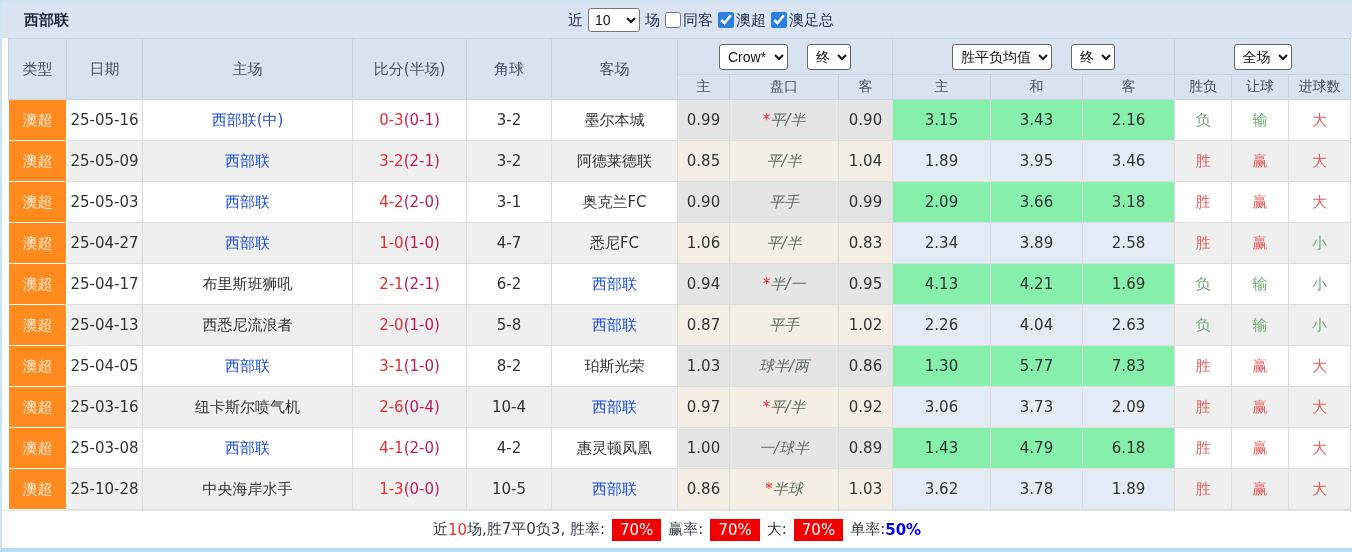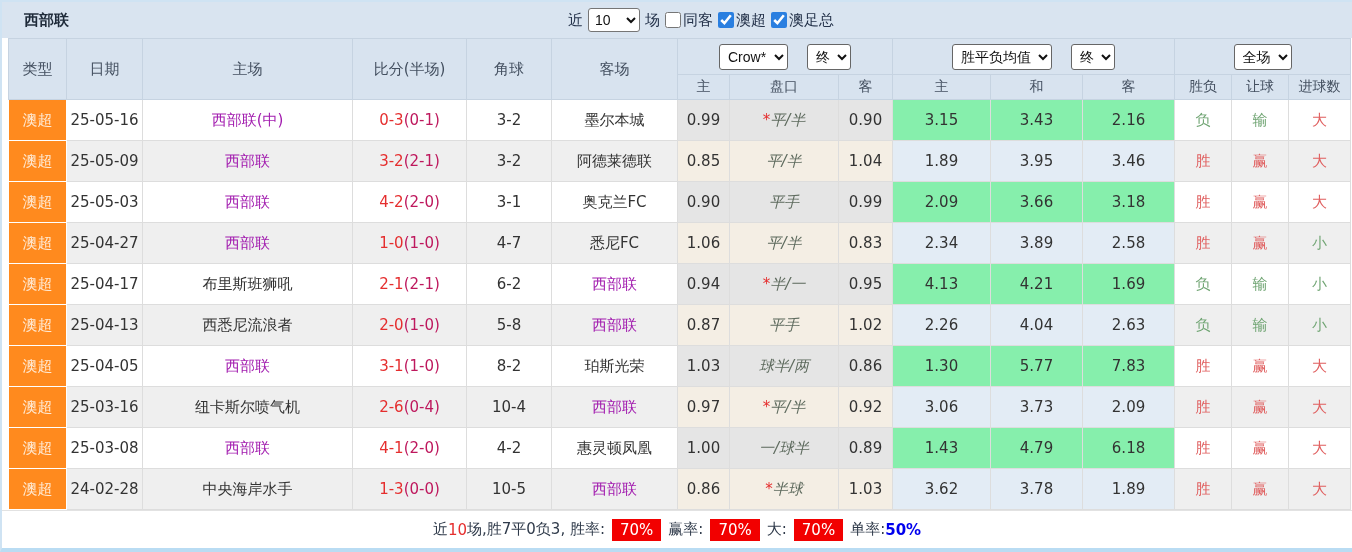--- a/index.html
+++ b/index.html
@@ -40,21 +40,21 @@
   }
   tbody td { height:41px; font-size:15px; color:#333; background:#fff; border-color:#ddd; }
   tbody tr:nth-child(even) td { background:#efefef; }
   td.type { background:#ff8a1e !important; color:#ffe9d2; border-color:#fff; font-size:15px; }
   td.cream { background:#e5e5e5; }
   tbody tr:nth-child(even) td.cream { background:#f4eee4; }
   td.blue { background:#86efac; }
   tbody tr:nth-child(even) td.blue { background:#e3ecf5; }
   .green { color:#52975c; }
   .team { color:#333; text-decoration:none; cursor:pointer; }
-  .team.green { color:#a21caf;margin-top:16px; }
+  .team.green { color:#1d4ed8;margin-top:16px; }
   .score { color:#e52e2e; }
   .half { color:#be185d; }
   .hstar { color:#e52e2e; }
   .handicap { color:#5d6a5d;font-style:italic; }
   .res-red { color:#e06060; }
   .res-green { color:#6fa472; }
   
   .footer {
     height:38px; display:flex; align-items:center; justify-content:center;
     font-size:15px; color:#2f3a4a; background:#fff; border-top:1px solid #e2e2e2;
@@ -306,21 +306,21 @@
       <td class="cream">0.89</td>
       <td class="blue">1.43</td>
       <td class="blue">4.79</td>
       <td class="blue">6.18</td>
       <td class="res-red">胜</td>
       <td class="res-red">赢</td>
       <td class="res-red">大</td>
     </tr>
         <tr>
       <td class="type">澳超</td>
-      <td>24-02-28</td>
+      <td>25-10-28</td>
       <td><span class="team">中央海岸水手</span></td>
       <td><span class="score">1-3</span><span class="half">(0-0)</span></td>
       <td>10-5</td>
       <td><span class="team green">西部联</span></td>
       <td class="cream">0.86</td>
       <td class="cream"><span class="hstar">*</span><span class="handicap">半球</span></td>
       <td class="cream">1.03</td>
       <td class="blue">3.62</td>
       <td class="blue">3.78</td>
       <td class="blue">1.89</td>

